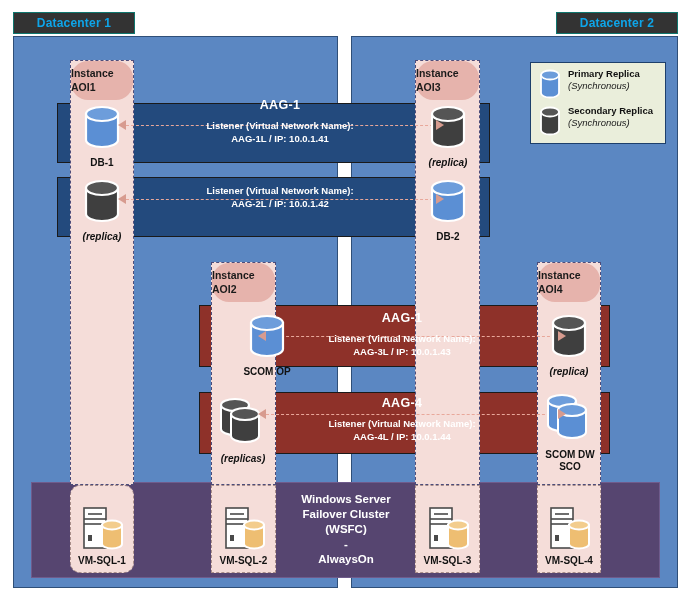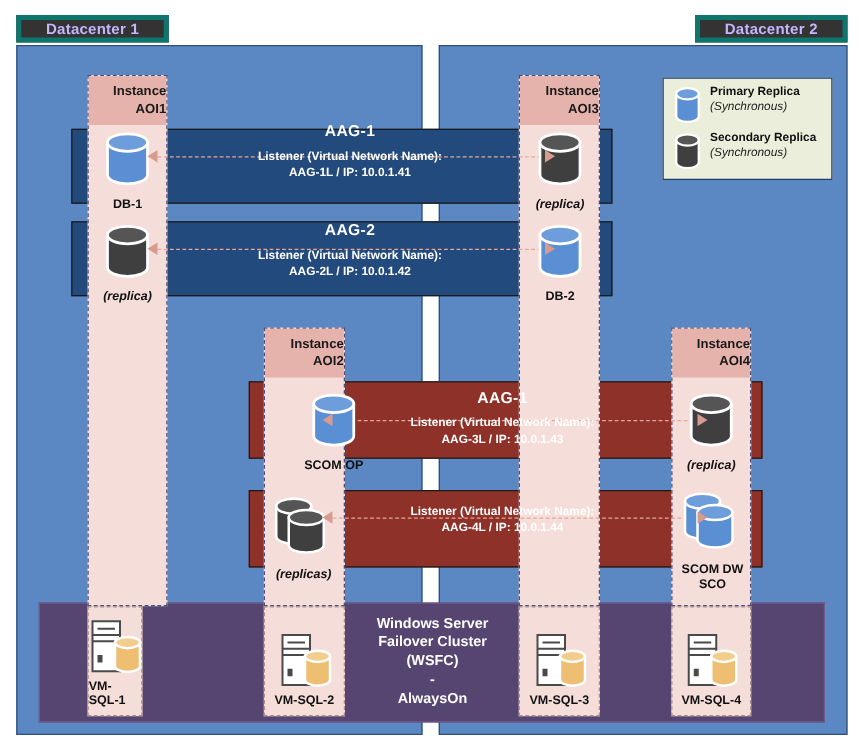--- a/index.html
+++ b/index.html
@@ -15,22 +15,22 @@
     width: 691px;
     height: 598px;
     background: #ffffff;
     overflow: hidden;
   }
 
   
   .dc-tab {
     position: absolute;
     background: #333333;
-    border: 4px solid #0f766e;
-    color: #c4b5fd;
+    border: 1px solid #0f766e;
+    color: #0ea5e9;
     font-size: 12px;
     font-weight: bold;
     display: flex;
     align-items: center;
     justify-content: center;
     letter-spacing: 0.2px;
     box-sizing: border-box;
   }
   #dc1-tab { left: 13px;  top: 12px; width: 122px; height: 22px; }
   #dc2-tab { left: 556px; top: 12px; width: 122px; height: 22px; }
@@ -126,46 +126,47 @@
   
   .instance-col {
     position: absolute;
     background: #f5ddd9;
     border: 1.5px dashed #4c4c7a;
     box-sizing: border-box;
     z-index: 5;
   }
   .instance-head {
     background: #e6b3ac;
-    text-align: right;
+    text-align: left;
     font-size: 10.5px;
     font-weight: bold;
     color: #1a1a1a;
     line-height: 14px;
     padding: 5px 0 6px 0;
+    border-radius: 17px;
   }
   #aoi1-col { left: 70px;  top: 60px;  width: 64px;  height: 425px; }
   #aoi3-col { left: 415px; top: 60px;  width: 65px;  height: 425px; }
   #aoi2-col { left: 211px; top: 262px; width: 65px;  height: 223px; }
   #aoi4-col { left: 537px; top: 262px; width: 64px;  height: 223px; }
 
   
   .vm-col {
     position: absolute;
     background: #f5ddd9;
     border: 1.5px dashed #a98e8a;
     box-sizing: border-box;
     z-index: 6;
     display: flex;
     flex-direction: column;
     align-items: center;
     justify-content: flex-end;
     padding-bottom: 6px;
   }
-  #vm1-col { left: 70px;  top: 485px; width: 44px; height: 88px; }
+  #vm1-col { left: 70px;  top: 485px; width: 64px; height: 88px; border-radius: 10px; }
   #vm2-col { left: 211px; top: 485px; width: 65px; height: 88px; }
   #vm3-col { left: 415px; top: 485px; width: 65px; height: 88px; }
   #vm4-col { left: 537px; top: 485px; width: 64px; height: 88px; }
   .vm-label {
     font-size: 10px;
     font-weight: bold;
     color: #111111;
     margin-top: 2px;
   }
 
@@ -248,36 +249,36 @@
 
   <div id="aag1-text" class="aag-text">
     <div class="aag-title">AAG-1</div>
     <div class="aag-sub">
       <div>Listener (Virtual Network Name):</div>
       <div>AAG-1L / IP: 10.0.1.41</div>
     </div>
   </div>
 
   <div id="aag2-text" class="aag-text">
-    <div class="aag-title">AAG-2</div>
     <div class="aag-sub">
       <div>Listener (Virtual Network Name):</div>
       <div>AAG-2L / IP: 10.0.1.42</div>
     </div>
   </div>
 
   <div id="aag3-text" class="aag-text">
     <div class="aag-title">AAG-1</div>
     <div class="aag-sub">
       <div>Listener (Virtual Network Name):</div>
       <div>AAG-3L / IP: 10.0.1.43</div>
     </div>
   </div>
 
   <div id="aag4-text" class="aag-text">
+    <div class="aag-title">AAG-4</div>
     <div class="aag-sub">
       <div>Listener (Virtual Network Name):</div>
       <div>AAG-4L / IP: 10.0.1.44</div>
     </div>
   </div>
 
   <div class="conn" style="left:126px; top:125px; width:312px;"></div>
   <div class="arrow arrow-left" style="left:118px; top:120px;"></div>
   <div class="arrow arrow-right" style="left:436px; top:120px;"></div>
 

